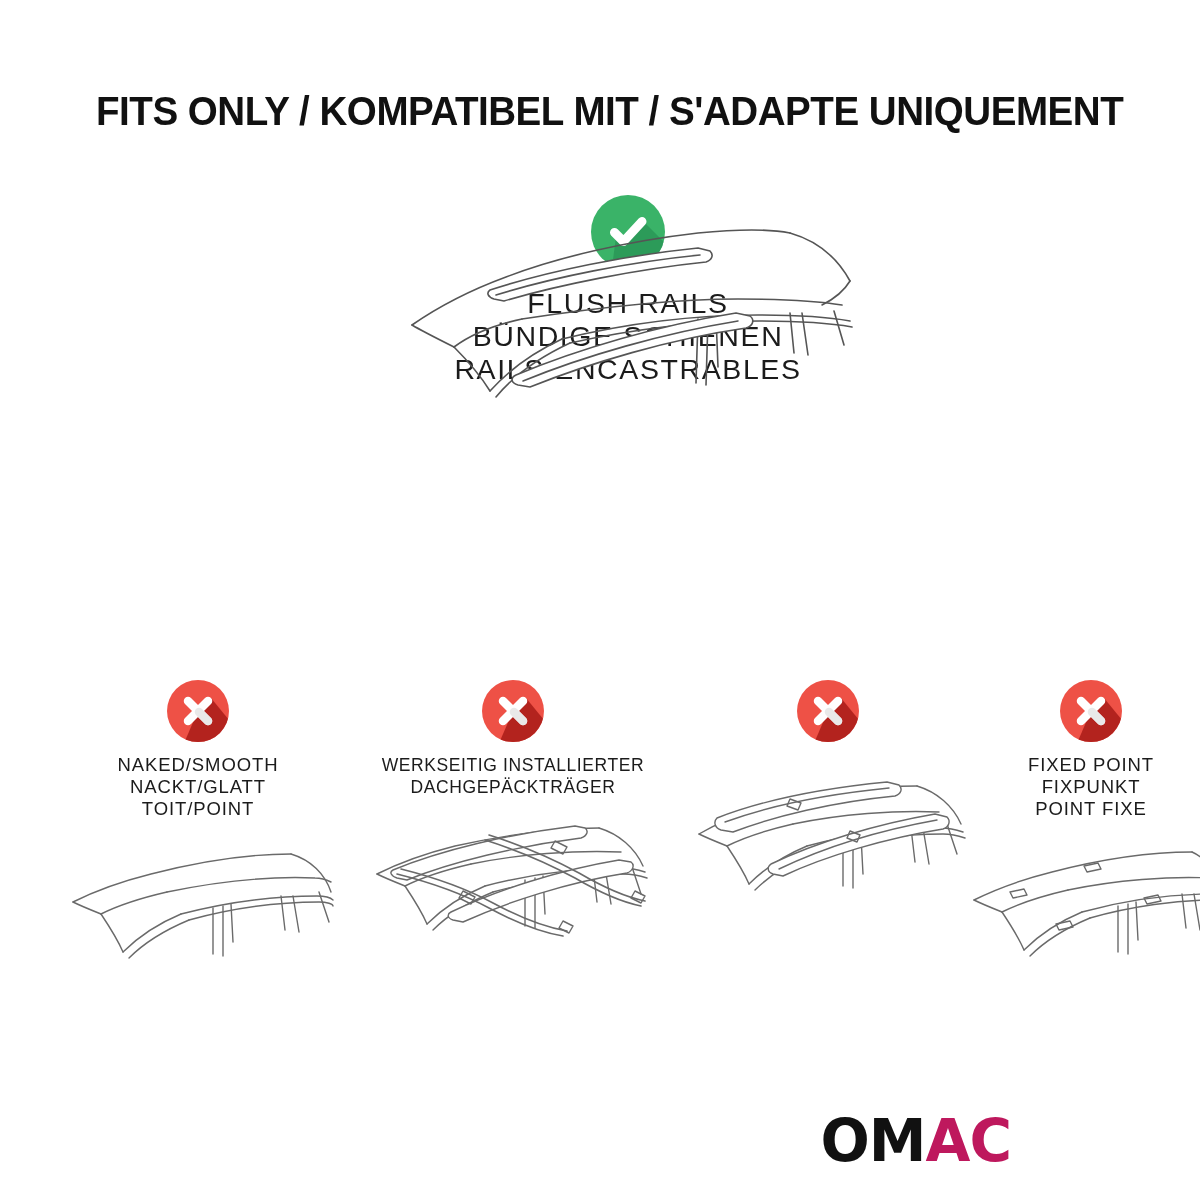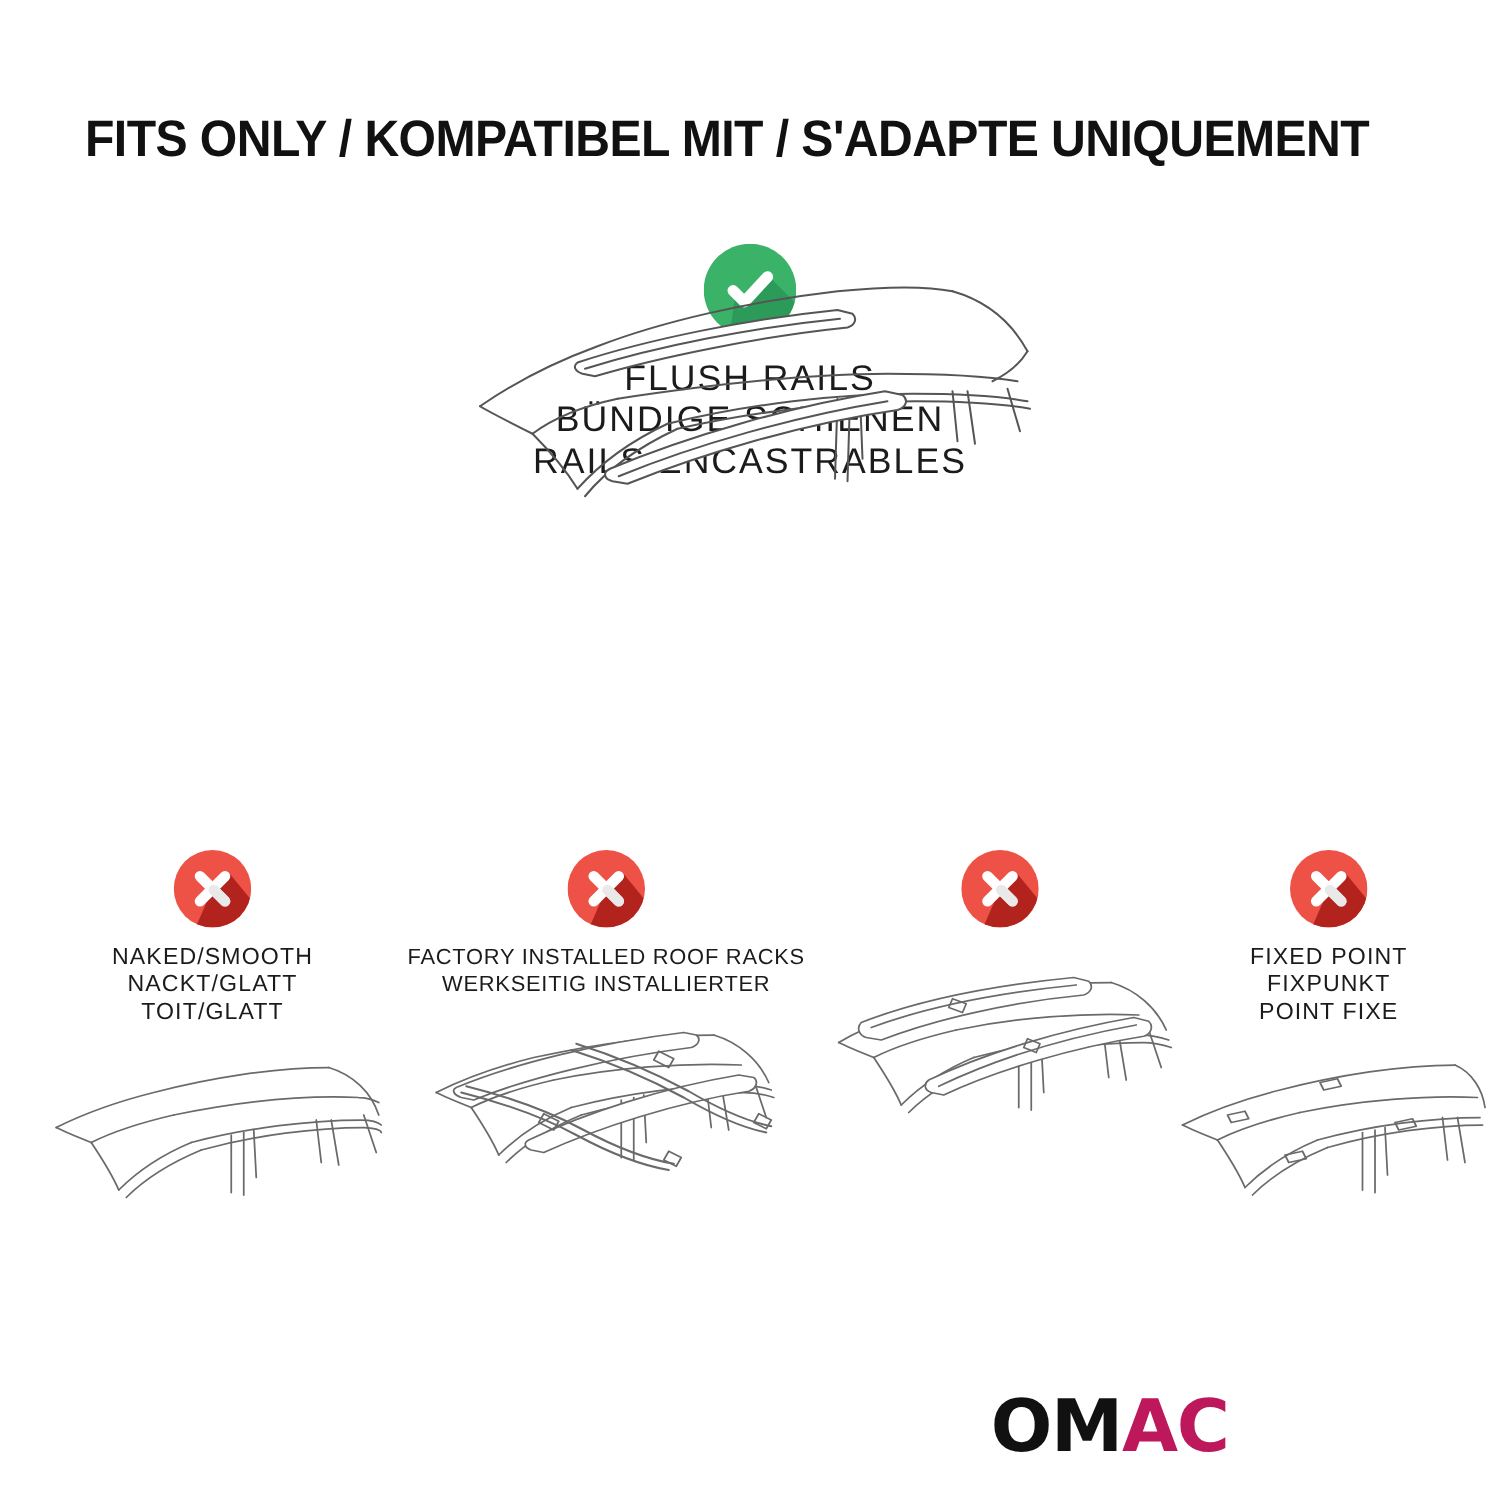--- a/index.html
+++ b/index.html
@@ -4,21 +4,21 @@
 <style>
   html,body{margin:0;padding:0;}
   body{
     width:1200px;height:1200px;
     background:#ffffff;
     font-family:"Liberation Sans", sans-serif;
     color:#1a1a1a;
     overflow:hidden;
     position:relative;
   }
-  .page{position:relative;width:1041px;height:1200px;}
+  .page{position:relative;width:1041px;height:1200px;margin-left:28px;}
 
   
   .title{
     position:absolute;
     left:68px; top:88px;
     width:1070px;
     font-size:41px;
     font-weight:700;
     letter-spacing:-0.5px;
     color:#111111;
@@ -191,21 +191,21 @@
             <line x1="41" y1="21" x2="21" y2="41"></line>
           </g>
           <g stroke="#e6e6e6" stroke-width="8.5" stroke-linecap="round" opacity="0.85">
             <line x1="32" y1="32" x2="41" y2="41"></line>
           </g>
         </svg>
       </div>
       <div class="cell-label">
         <div>NAKED/SMOOTH</div>
         <div>NACKT/GLATT</div>
-        <div>TOIT/GLATT</div>
+        <div>TOIT/POINT</div>
       </div>
       <div class="cell-art art">
         <svg width="270" height="175" viewBox="0 0 270 175">
           <g fill="none" stroke="#6a6a6a" stroke-width="1.4" stroke-linecap="round" stroke-linejoin="round">
             <path d="M10 68 C30 58 56 48 88 40 C134 28 186 20 228 20"></path>
             <path d="M228 20 C248 26 262 40 268 58"></path>
             <path d="M10 68 C18 72 28 76 38 80"></path>
             <path d="M38 80 C46 92 54 104 60 118"></path>
             <path d="M38 80 C54 72 78 64 104 58"></path>
             <path d="M104 58 C152 48 206 42 252 44 C258 44 264 46 268 48"></path>
@@ -239,22 +239,22 @@
           <g stroke="#ffffff" stroke-width="8.5" stroke-linecap="round">
             <line x1="21" y1="21" x2="41" y2="41"></line>
             <line x1="41" y1="21" x2="21" y2="41"></line>
           </g>
           <g stroke="#e6e6e6" stroke-width="8.5" stroke-linecap="round" opacity="0.85">
             <line x1="32" y1="32" x2="41" y2="41"></line>
           </g>
         </svg>
       </div>
       <div class="cell-label">
-        <div>FACTORY INSTALLED ROOF RACKS</div>
         <div>WERKSEITIG INSTALLIERTER</div>
+        <div>DACHGEPÄCKTRÄGER</div>
       </div>
       <div class="cell-art art">
         <svg width="300" height="175" viewBox="0 0 300 175">
           <g fill="none" stroke="#6a6a6a" stroke-width="1.4" stroke-linecap="round" stroke-linejoin="round">
 
             <path d="M14 62 C34 52 60 42 92 34 C138 24 192 16 236 16"></path>
             <path d="M236 16 C256 22 272 36 280 54"></path>
             <path d="M14 62 C22 66 32 70 42 74"></path>
             <path d="M42 74 C50 86 58 98 64 112"></path>
             <path d="M42 74 C58 66 82 58 108 52"></path>

